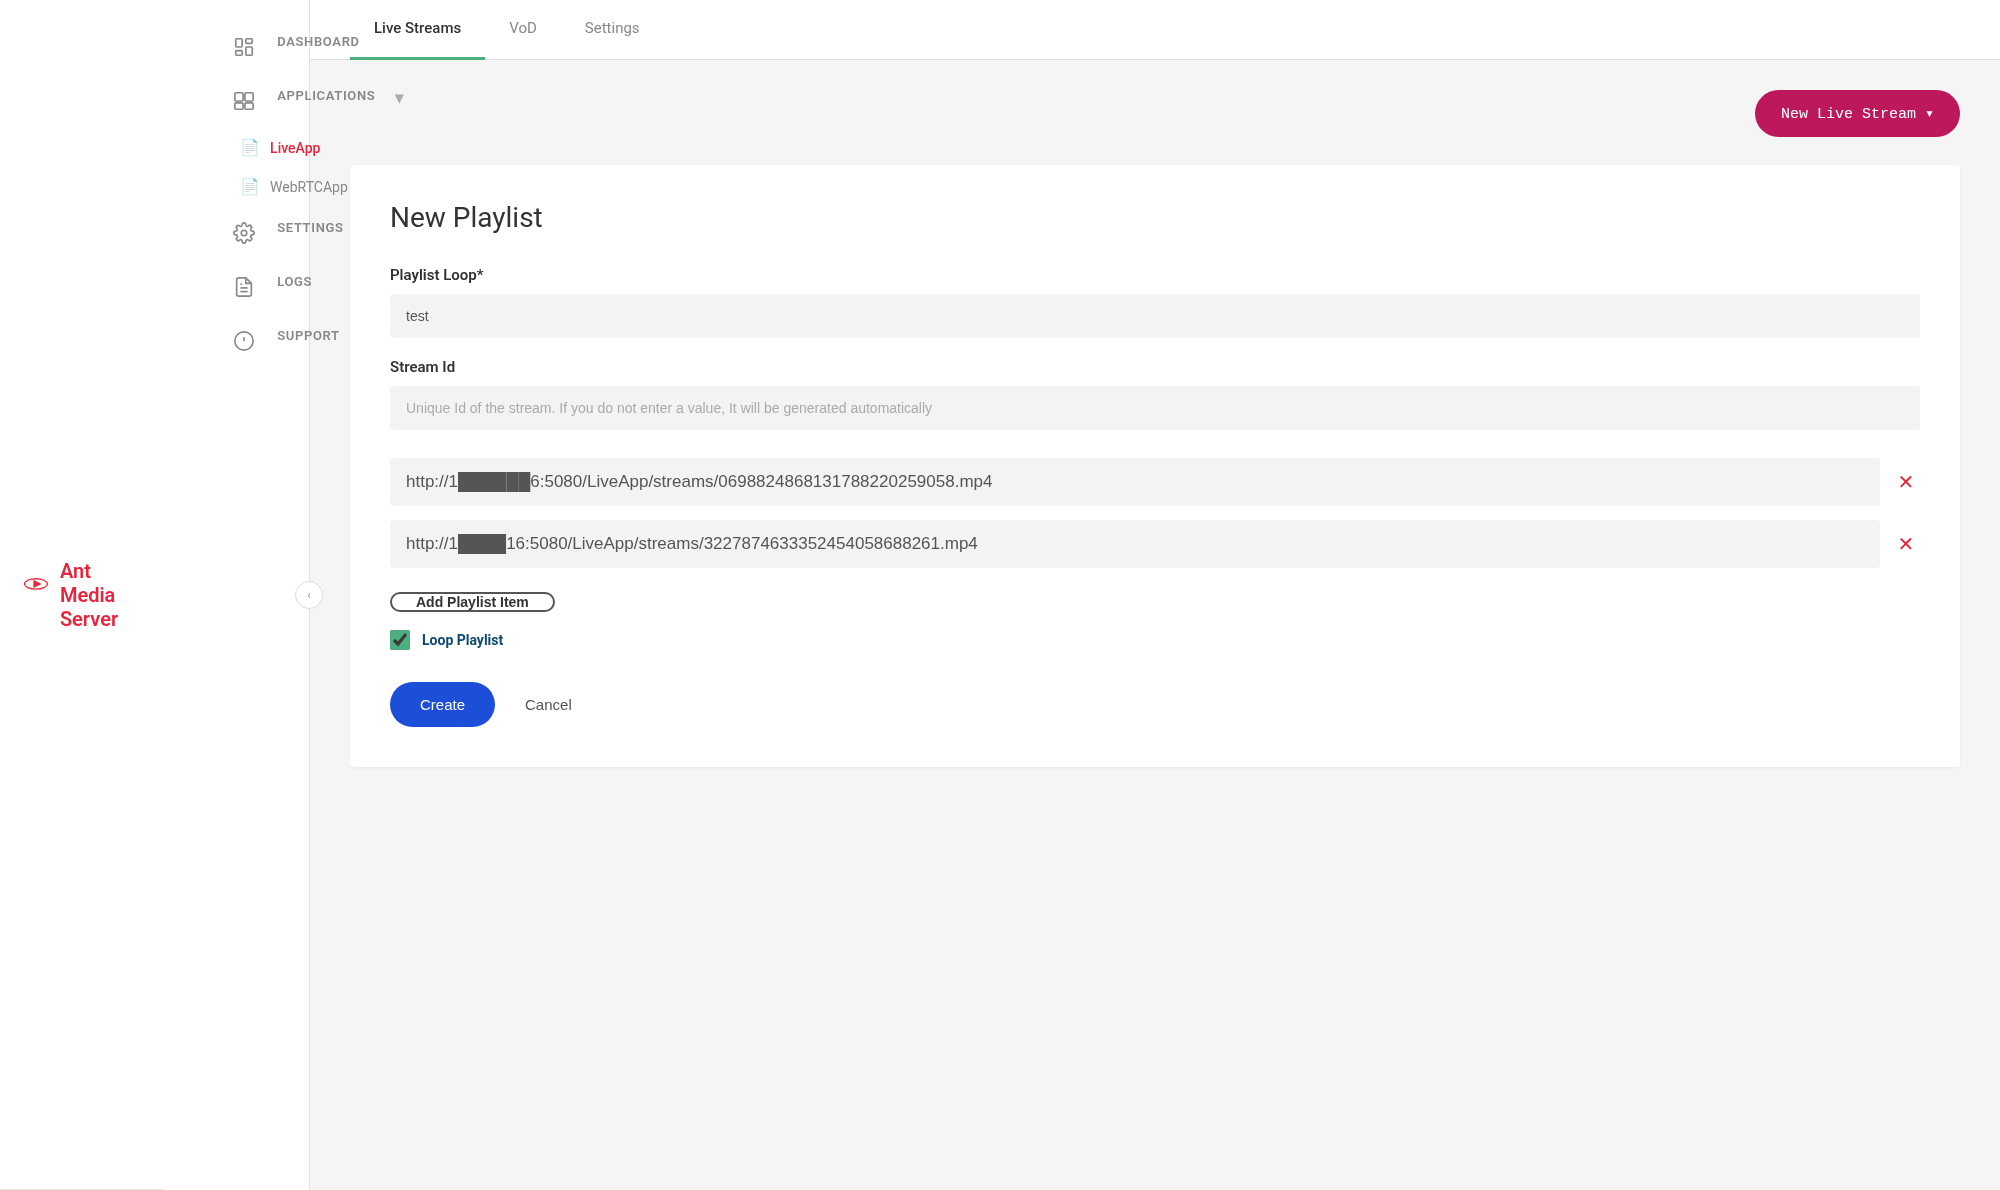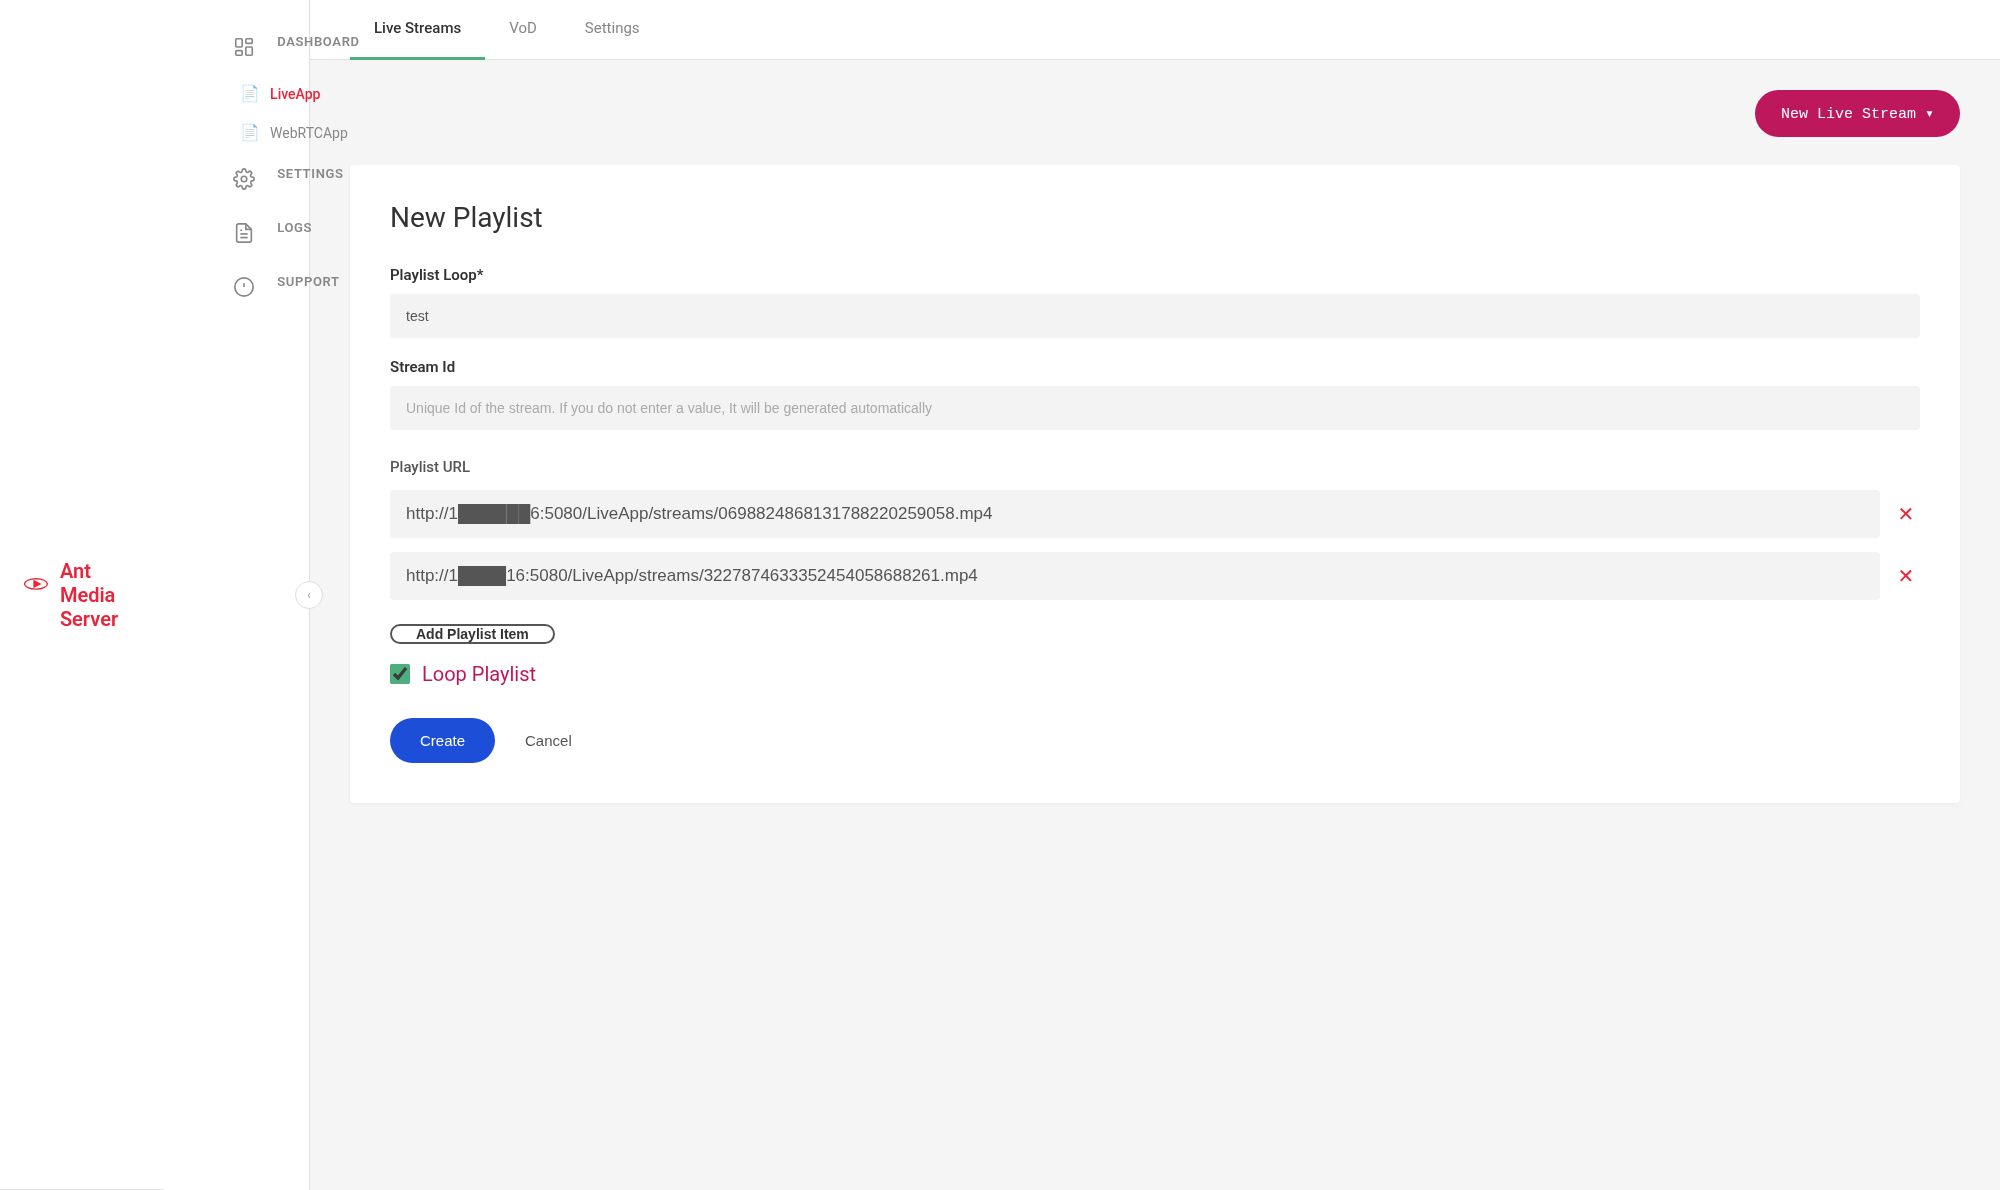--- a/index.html
+++ b/index.html
@@ -252,22 +252,23 @@
       gap: 12px;
       margin-bottom: 32px;
     }
     .loop-checkbox {
       width: 20px;
       height: 20px;
       accent-color: #4caf7d;
       cursor: pointer;
     }
     .loop-label {
-      font-size: 20px;
-      color: #be185d;
+      font-size: 14px;
+      color: #0c4a6e;
+      font-weight: bold;
     }
 
     .form-actions {
       display: flex;
       align-items: center;
       gap: 20px;
       margin-top: 10px;
     }
     .btn-create {
       background: #1d4ed8;
@@ -309,20 +310,32 @@
         <svg viewBox="0 0 24 24" fill="none" stroke="#888" stroke-width="1.8">
           <rect x="3" y="3" width="7" height="9" rx="1"></rect>
           <rect x="14" y="3" width="7" height="5" rx="1"></rect>
           <rect x="14" y="12" width="7" height="9" rx="1"></rect>
           <rect x="3" y="16" width="7" height="5" rx="1"></rect>
         </svg>
       </div>
       <span>DASHBOARD</span>
     </div>
 
+    <div class="sidebar-item">
+      <div class="sidebar-item-icon">
+        <svg viewBox="0 0 24 24" fill="none" stroke="#888" stroke-width="1.8">
+          <rect x="2" y="3" width="9" height="9" rx="1.5"></rect>
+          <rect x="13" y="3" width="9" height="9" rx="1.5"></rect>
+          <rect x="2" y="14" width="9" height="7" rx="1.5"></rect>
+          <rect x="13" y="14" width="9" height="7" rx="1.5"></rect>
+        </svg>
+      </div>
+      <span>APPLICATIONS</span>
+      <span class="sidebar-arrow">▾</span>
+    </div>
 
     <div class="sidebar-sub-item active">
       <span style="margin-right:10px; color:#e8253c; font-size:16px;">📄</span>
       <span style="color:#e8253c; font-weight:500;">LiveApp</span>
     </div>
 
     <div class="sidebar-sub-item">
       <span style="margin-right:10px; font-size:16px;">📄</span>
       <span>WebRTCApp</span>
     </div>
@@ -388,21 +401,20 @@
       </div>
 
       
       <div class="form-group">
         <label class="form-label">Stream Id</label>
         <input class="form-input" type="text" placeholder="Unique Id of the stream. If you do not enter a value, It will be generated automatically" style="">
       </div>
 
       
       <div class="playlist-url-section">
-        <div class="playlist-url-label">Playlist URL</div>
 
         <div class="url-row">
           <input class="url-input" type="text" value="http://1██████6:5080/LiveApp/streams/0698824868131788220259058.mp4" style="">
           <button class="url-remove-btn">✕</button>
         </div>
 
         <div class="url-row">
           <input class="url-input" type="text" value="http://1████16:5080/LiveApp/streams/3227874633352454058688261.mp4" style="">
           <button class="url-remove-btn">✕</button>
         </div>

